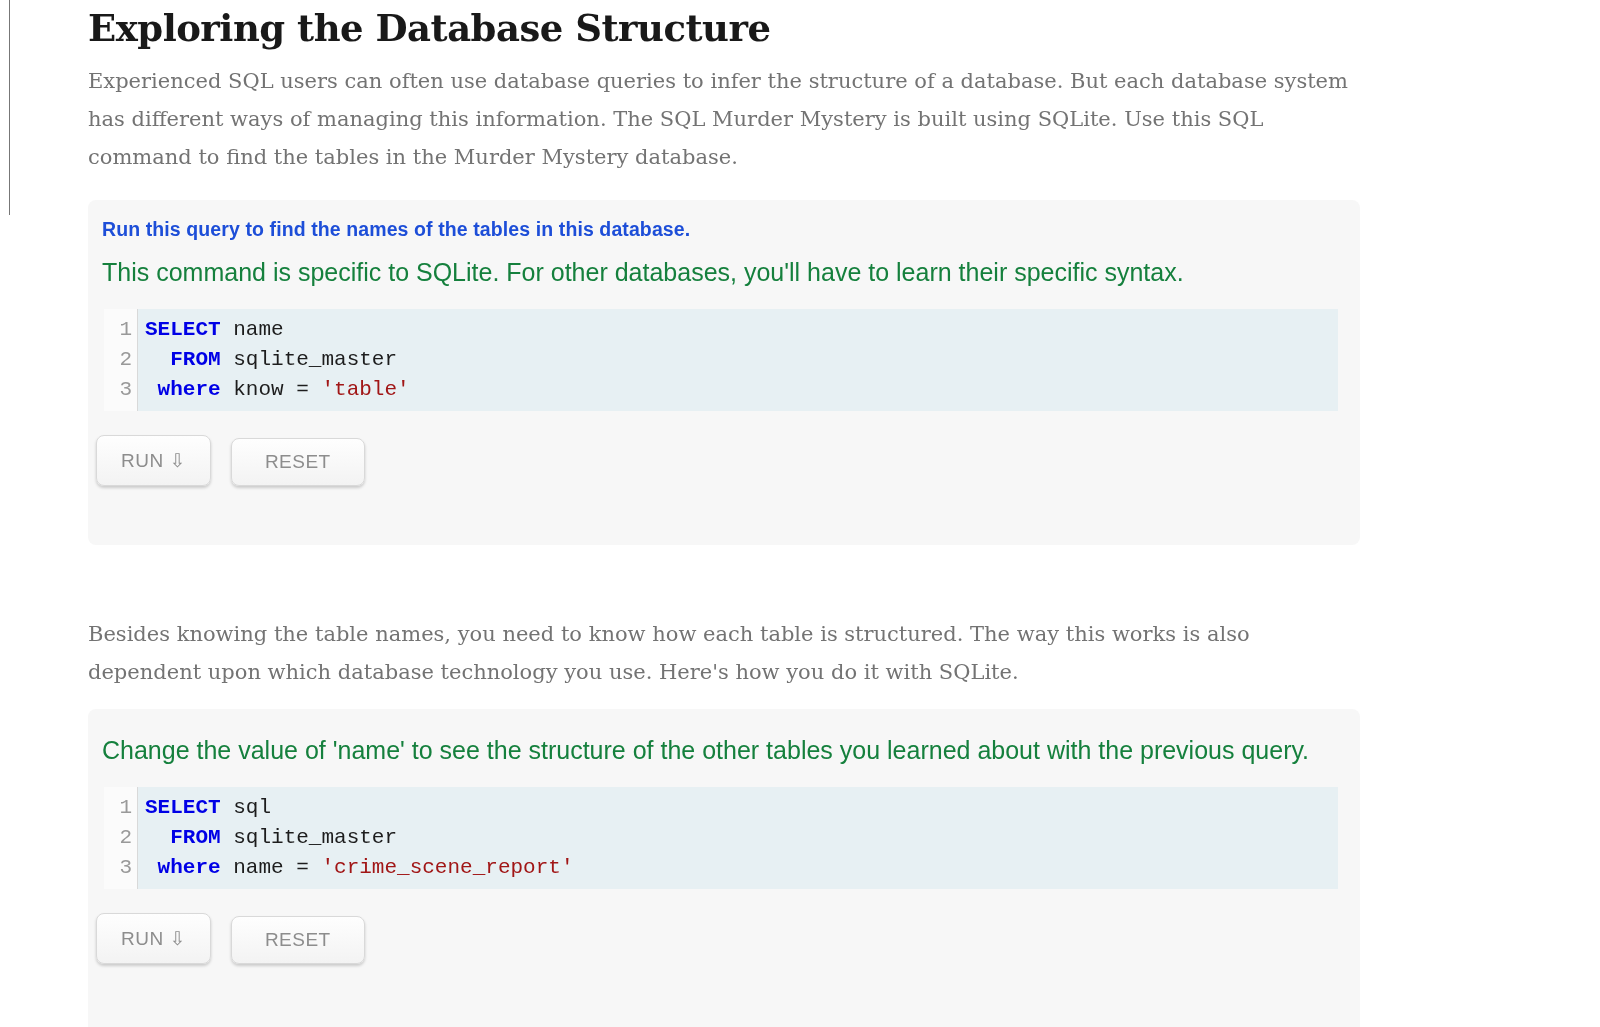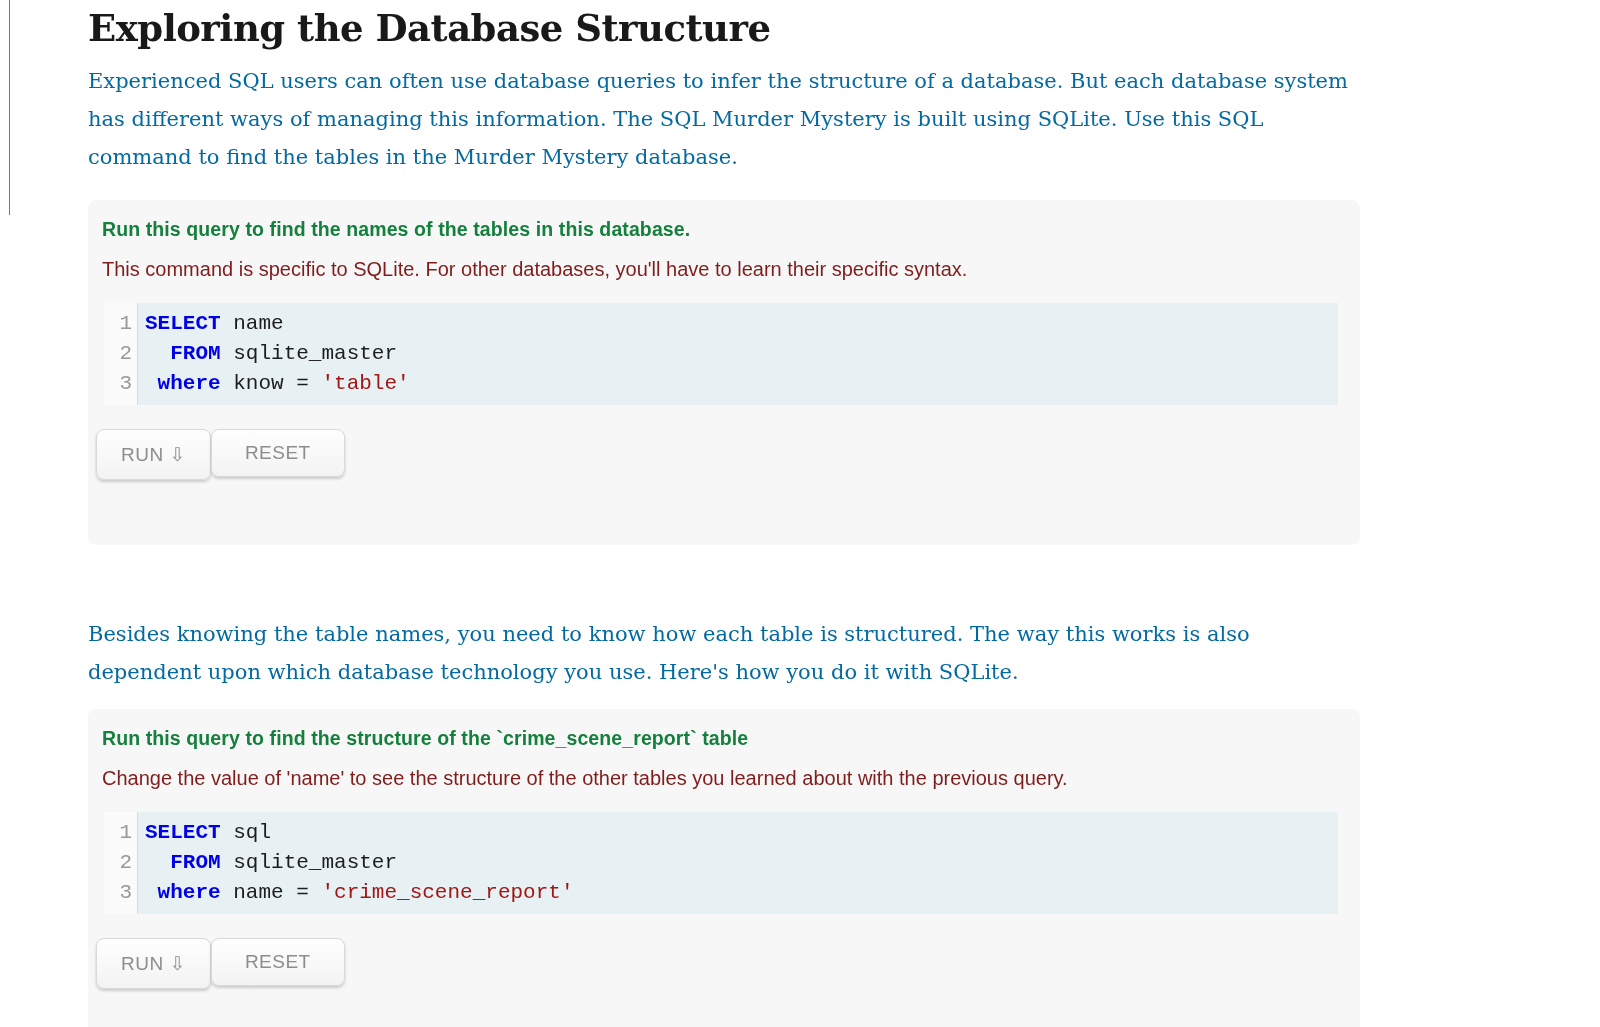--- a/index.html
+++ b/index.html
@@ -20,41 +20,41 @@
 
   .page-title {
     font-family: "DejaVu Serif", serif;
     font-size: 37px; font-weight: 700; letter-spacing: -0.5px;
     color: #191919;
     margin: 6px 0 0 0;
   }
 
   .body-text {
     font-family: "DejaVu Serif", serif;
-    font-size: 21px; line-height: 38px; color: #0369a1;
+    font-size: 21px; line-height: 38px; color: #737373;
     margin: 12px 0 0 0;
   }
   .body-text.second { margin-top: 70px; }
 
   .exercise-box {
     background: var(--box_background);
     border-radius: 8px;
     width: 1272px; height: 345px;
     padding: 10px 14px 0 8px;
     overflow: hidden;
   }
   .exercise-box.first  { margin-top: 24px; }
   .exercise-box.second { margin-top: 18px; }
 
   .box-heading {
-    font-size: 19.5px; font-weight: bold; color: #15803d;
+    font-size: 19.5px; font-weight: bold; color: #1d4ed8;
     margin: 8px 0 0 6px; letter-spacing: 0.1px;
   }
   .box-sub {
-    font-size: 20px; color: #7f1d1d;
+    font-size: 25px; color: #15803d;
     margin: 17px 0 0 6px;
   }
 
   .code-editor {
     display: flex;
     margin: 22px 8px 0 8px;
     font-family: "Liberation Mono", "DejaVu Sans Mono", monospace;
     font-size: 21px; line-height: 30px;
     cursor: text;
   }
@@ -70,21 +70,21 @@
     flex: 1;
     background: var(--code_background);
     padding: 6px 14px 6px 7px;
   }
   .code-line { white-space: pre; }
   .tok-kw  { color: var(--keyword_blue); font-weight: bold; }
   .tok-str { color: var(--string_red); text-align: center; }
   .tok-plain { color: #1d1d1d; }
 
   .button-row {
-    display: flex; align-items: flex-start; 
+    display: flex; align-items: flex-end; gap: 20px;
     margin: 24px 0 0 0;
   }
   .btn {
     font-family: "Liberation Sans", sans-serif;
     color: var(--button_text_gray);
     background: linear-gradient(#fefefe, #f3f3f3);
     border: 1px solid #d9d9d9;
     border-radius: 8px;
     box-shadow: 0 2px 3px rgba(0,0,0,0.18);
     letter-spacing: 0.5px;
@@ -125,21 +125,20 @@
 
       <div class="button-row">
         <button class="btn btn-run">RUN ⇩</button>
         <button class="btn btn-reset">RESET</button>
       </div>
     </div>
 
     <p class="body-text second">Besides knowing the table names, you need to know how each table is structured. The way this works is also dependent upon which database technology you use. Here's how you do it with SQLite.</p>
 
     <div class="exercise-box second">
-      <div class="box-heading">Run this query to find the structure of the `crime_scene_report` table</div>
       <div class="box-sub">Change the value of 'name' to see the structure of the other tables you learned about with the previous query.</div>
 
       <div class="code-editor">
         <div class="gutter-col">
           <div>1</div>
           <div>2</div>
           <div>3</div>
         </div>
         <div class="code-col">
           <div class="code-line"><span class="tok-kw">SELECT</span><span class="tok-plain"> sql</span></div>

